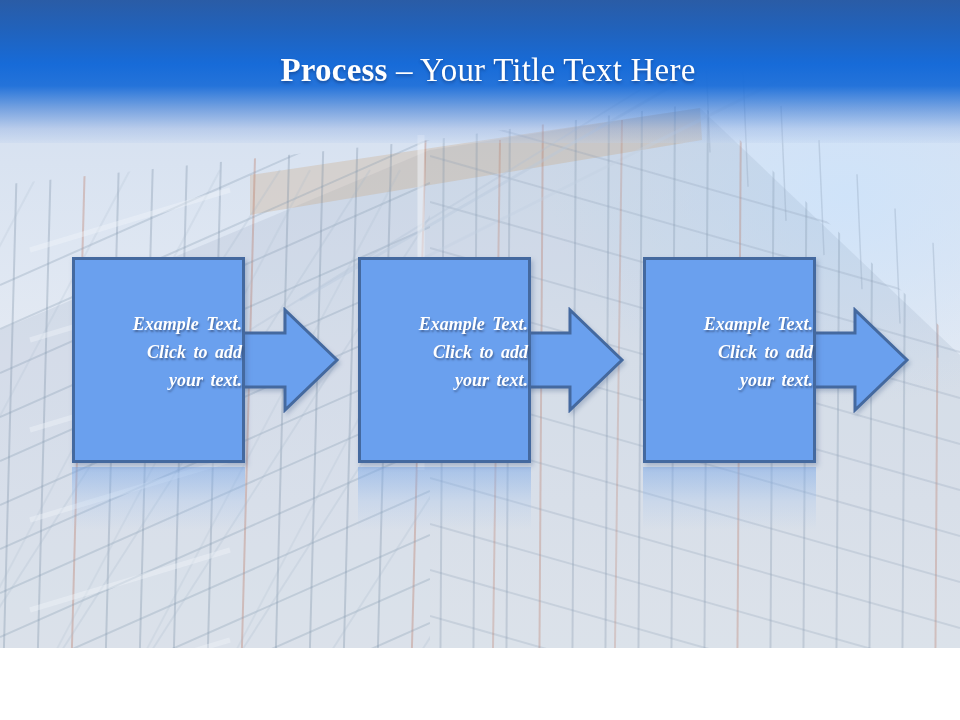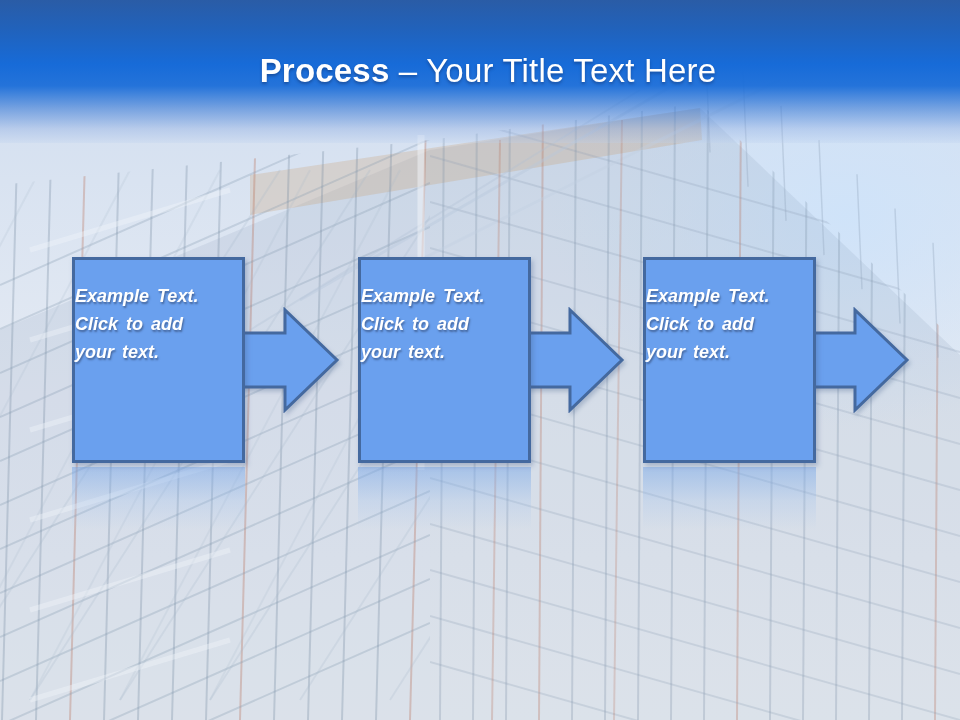--- a/index.html
+++ b/index.html
@@ -1,35 +1,35 @@
 <!DOCTYPE html>
 <html><head>
 <meta charset="utf-8">
 <style>
   html,body{margin:0;padding:0;}
   body{width:960px;height:720px;overflow:hidden;font-family:"Liberation Sans",sans-serif;}
-  .slide{position:relative;width:960px;height:720px;overflow:hidden;
+  .slide{position:relative;width:960px;height:648px;overflow:hidden;
     background:
       radial-gradient(ellipse 420px 300px at 88% 30%, rgba(206,227,250,.9), rgba(206,227,250,0) 70%),
-      linear-gradient(180deg,#ccdbf1 0%,#d9e3f1 25%,#e4eaf3 55%,#ecf0f5 100%);}
+      linear-gradient(180deg,#ccdbf1 0%,#d9e3f1 25%,#e4eaf3 55%,#ecf0f5 100%); font-family: Liberation Serif, serif;}
   .bg{position:absolute;left:0;top:0;width:960px;height:720px;}
   
   .header{position:absolute;left:0;top:0;width:960px;height:143px;
     background:linear-gradient(180deg,
       #2a5ca6 0%, #2162bb 20%, #176bd8 45%,
       rgba(23,107,216,.93) 60%, rgba(62,125,214,.62) 76%,
       rgba(128,163,224,.34) 90%, rgba(188,208,238,.26) 100%);}
   .title{position:absolute;left:0;top:52px;width:100%;margin:0;text-align:center;
     font-size:33px;font-weight:400;color:#fff;letter-spacing:.2px;
     transform:translateX(8px);text-shadow:0 2px 3px rgba(15,40,90,.45);}
   .title .bold{font-weight:700;}
   
   .step{position:absolute;top:257px;width:167px;height:200px;background:#6aa0ee;
     border:3px solid #44699f;box-shadow:2px 3px 5px rgba(70,95,140,.35);}
-  .step-text{margin-top:22px;text-align:left;font-style:italic;font-weight:600;
+  .step-text{margin-top:50px;text-align:right;font-style:italic;font-weight:600;
     font-size:18px;line-height:28px;color:#fff;word-spacing:3px;
     text-shadow:1px 2px 2px rgba(45,65,105,.6);}
   .step-text span{display:block;}
   .arrow{position:absolute;filter:drop-shadow(2px 3px 2px rgba(70,95,140,.3));}
   .arrow polygon{fill:#6aa0ee;stroke:#44699f;stroke-width:3;stroke-linejoin:miter;}
   .reflection{position:absolute;top:467px;width:173px;height:62px;
     background:linear-gradient(180deg,rgba(118,166,232,.5) 0%,rgba(150,188,238,.22) 55%,rgba(170,200,240,0) 100%);}
   .s1{left:72px;} .s2{left:358px;} .s3{left:643px;}
   .r1{left:72px;} .r2{left:358px;} .r3{left:643px;}
 </style>

